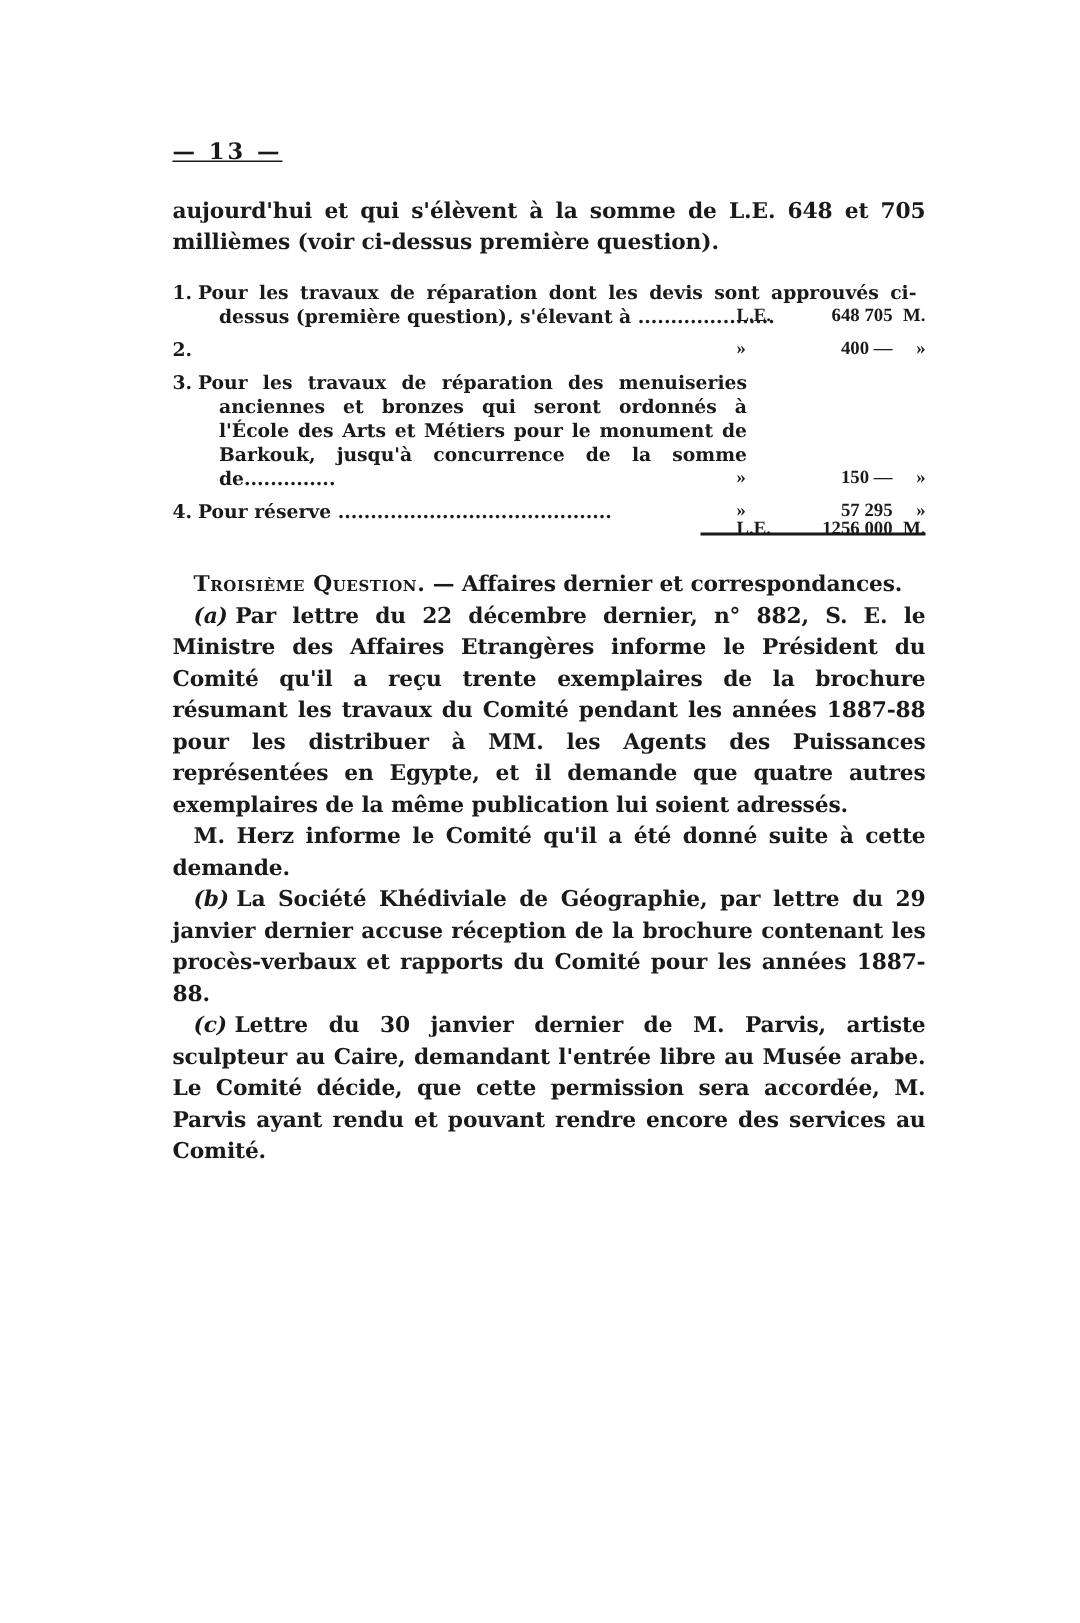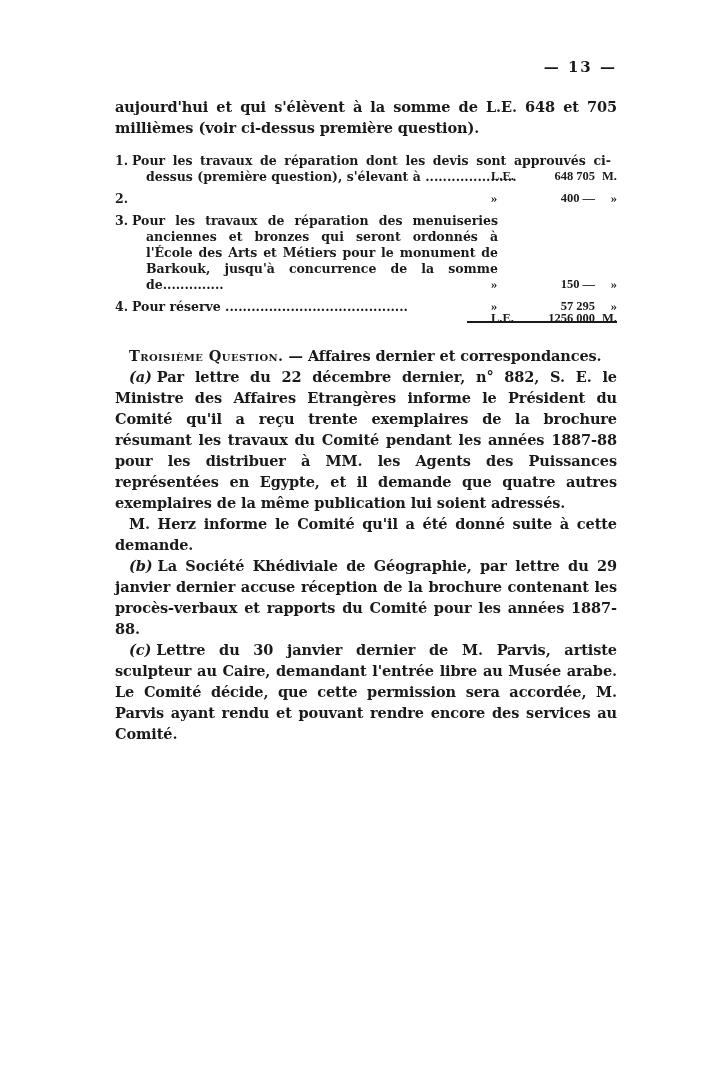--- a/index.html
+++ b/index.html
@@ -13,24 +13,25 @@
     font-weight:bold;
     color:#1a1a1a;
     -webkit-font-smoothing:antialiased;
   }
   .block{
     position:absolute;
     left:115px;top:0;
     width:502px;
   }
   .pageno{
-    margin:0;padding-top:59px;
-    text-align:right;
+    margin:0;padding-top:93px;
+    text-align:left;
     font-size:15px;line-height:16px;
     letter-spacing:2px;
+    text-decoration:underline;
   }
   .bodyp{
     margin:0;
     font-size:14.5px;line-height:21px;
     text-align:justify;
     letter-spacing:-0.1px;
   }
   .mt-first{margin-top:21px;}
   .mt-second{margin-top:5px;}
   .indent{text-indent:14px;}

